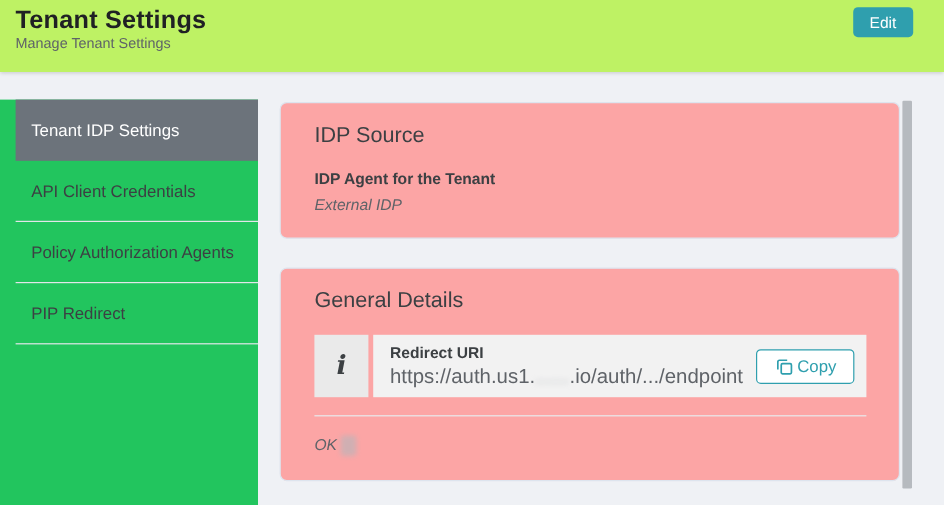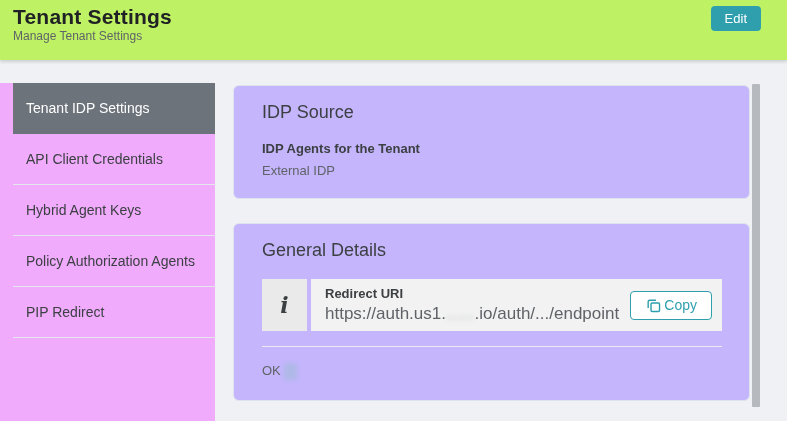--- a/index.html
+++ b/index.html
@@ -28,46 +28,46 @@
     font-size:13px; font-weight:400; padding:5px 14px; cursor:pointer; margin-top:1px;
   }
   
   .content {
     position:absolute; top:60px; left:0; right:0; bottom:0;
     background:#eff1f5;
   }
   
   .sidebar {
     position:absolute; left:0; top:23px; bottom:0; width:215px;
-    background:#f0abfc;
+    background:#22c55e;
   }
   .side-item {
     margin-left:13px; height:51px;
     display:flex; align-items:center;
     padding-left:13px;
     font-size:14px; color:#3c4043;
     border-bottom:1px solid #e3e6ea;
     cursor:pointer;
     user-select:none;
   }
   .side-item.selected {
     background:#6c737b; color:#ffffff; border-bottom-color:transparent;
   }
   
   .main { position:absolute; left:233px; top:25px; width:517px; }
   .card {
-    background:#c4b5fd;
+    background:#fca5a5;
     border:1px solid #dde4ee;
     border-radius:6px;
     padding:16px 27px 20px 28px;
     margin-bottom:24px;
   }
   .card-title { font-size:18px; font-weight:400; color:#3c4043; margin-bottom:18px; }
   .field-label { font-size:13px; font-weight:700; color:#3c4043; margin-bottom:7px; }
-  .field-value { font-size:13px; color:#5f6368; }
+  .field-value { font-size:13px; color:#5f6368;font-style:italic; }
   
   .info-row { display:flex; gap:4px; margin-bottom:0; }
   .info-icon-box {
     width:45px; min-height:46px; background:#eaeaea;
     display:flex; align-items:center; justify-content:center;
   }
   .info-icon {
     font-family:"DejaVu Serif", serif; font-style:italic; font-weight:700;
     font-size:22px; color:#3c4043; line-height:1;
   }
@@ -107,30 +107,29 @@
     <div class="page-subtitle">Manage Tenant Settings</div>
   </div>
   <button class="edit-btn">Edit</button>
 </header>
 
 <div class="content">
 
   <nav class="sidebar">
     <div class="side-item selected">Tenant IDP Settings</div>
     <div class="side-item">API Client Credentials</div>
-    <div class="side-item">Hybrid Agent Keys</div>
     <div class="side-item">Policy Authorization Agents</div>
     <div class="side-item">PIP Redirect</div>
   </nav>
 
   <main class="main">
 
     <section class="card">
       <h2 class="card-title">IDP Source</h2>
-      <div class="field-label">IDP Agents for the Tenant</div>
+      <div class="field-label">IDP Agent for the Tenant</div>
       <div class="field-value">External IDP</div>
     </section>
 
     <section class="card">
       <h2 class="card-title">General Details</h2>
 
       <div class="info-row">
         <div class="info-icon-box">
           <span class="info-icon">i</span>
         </div>

